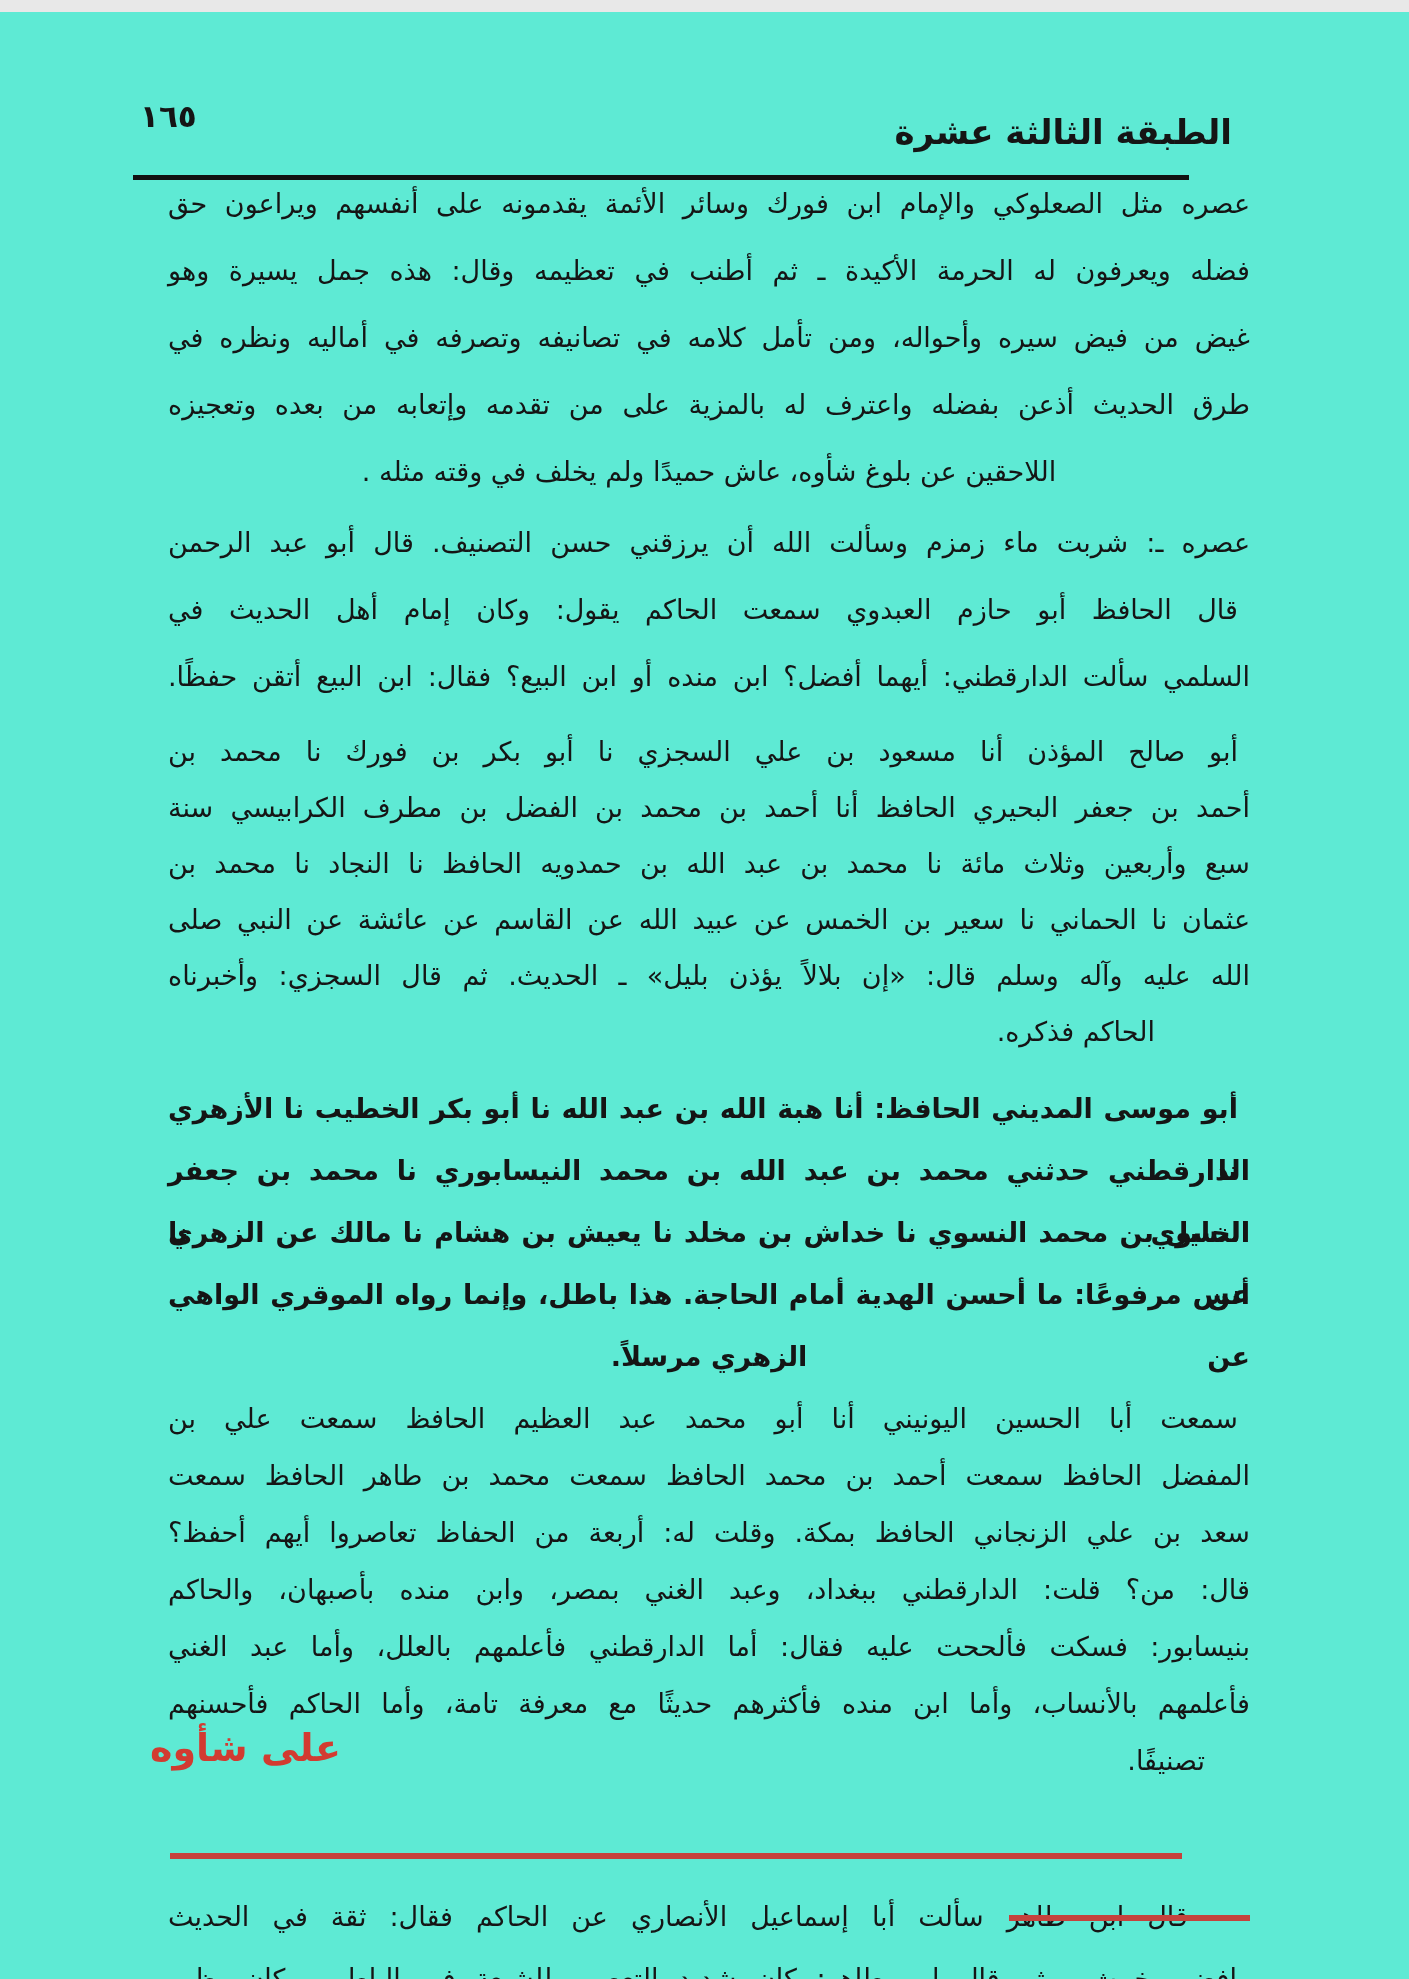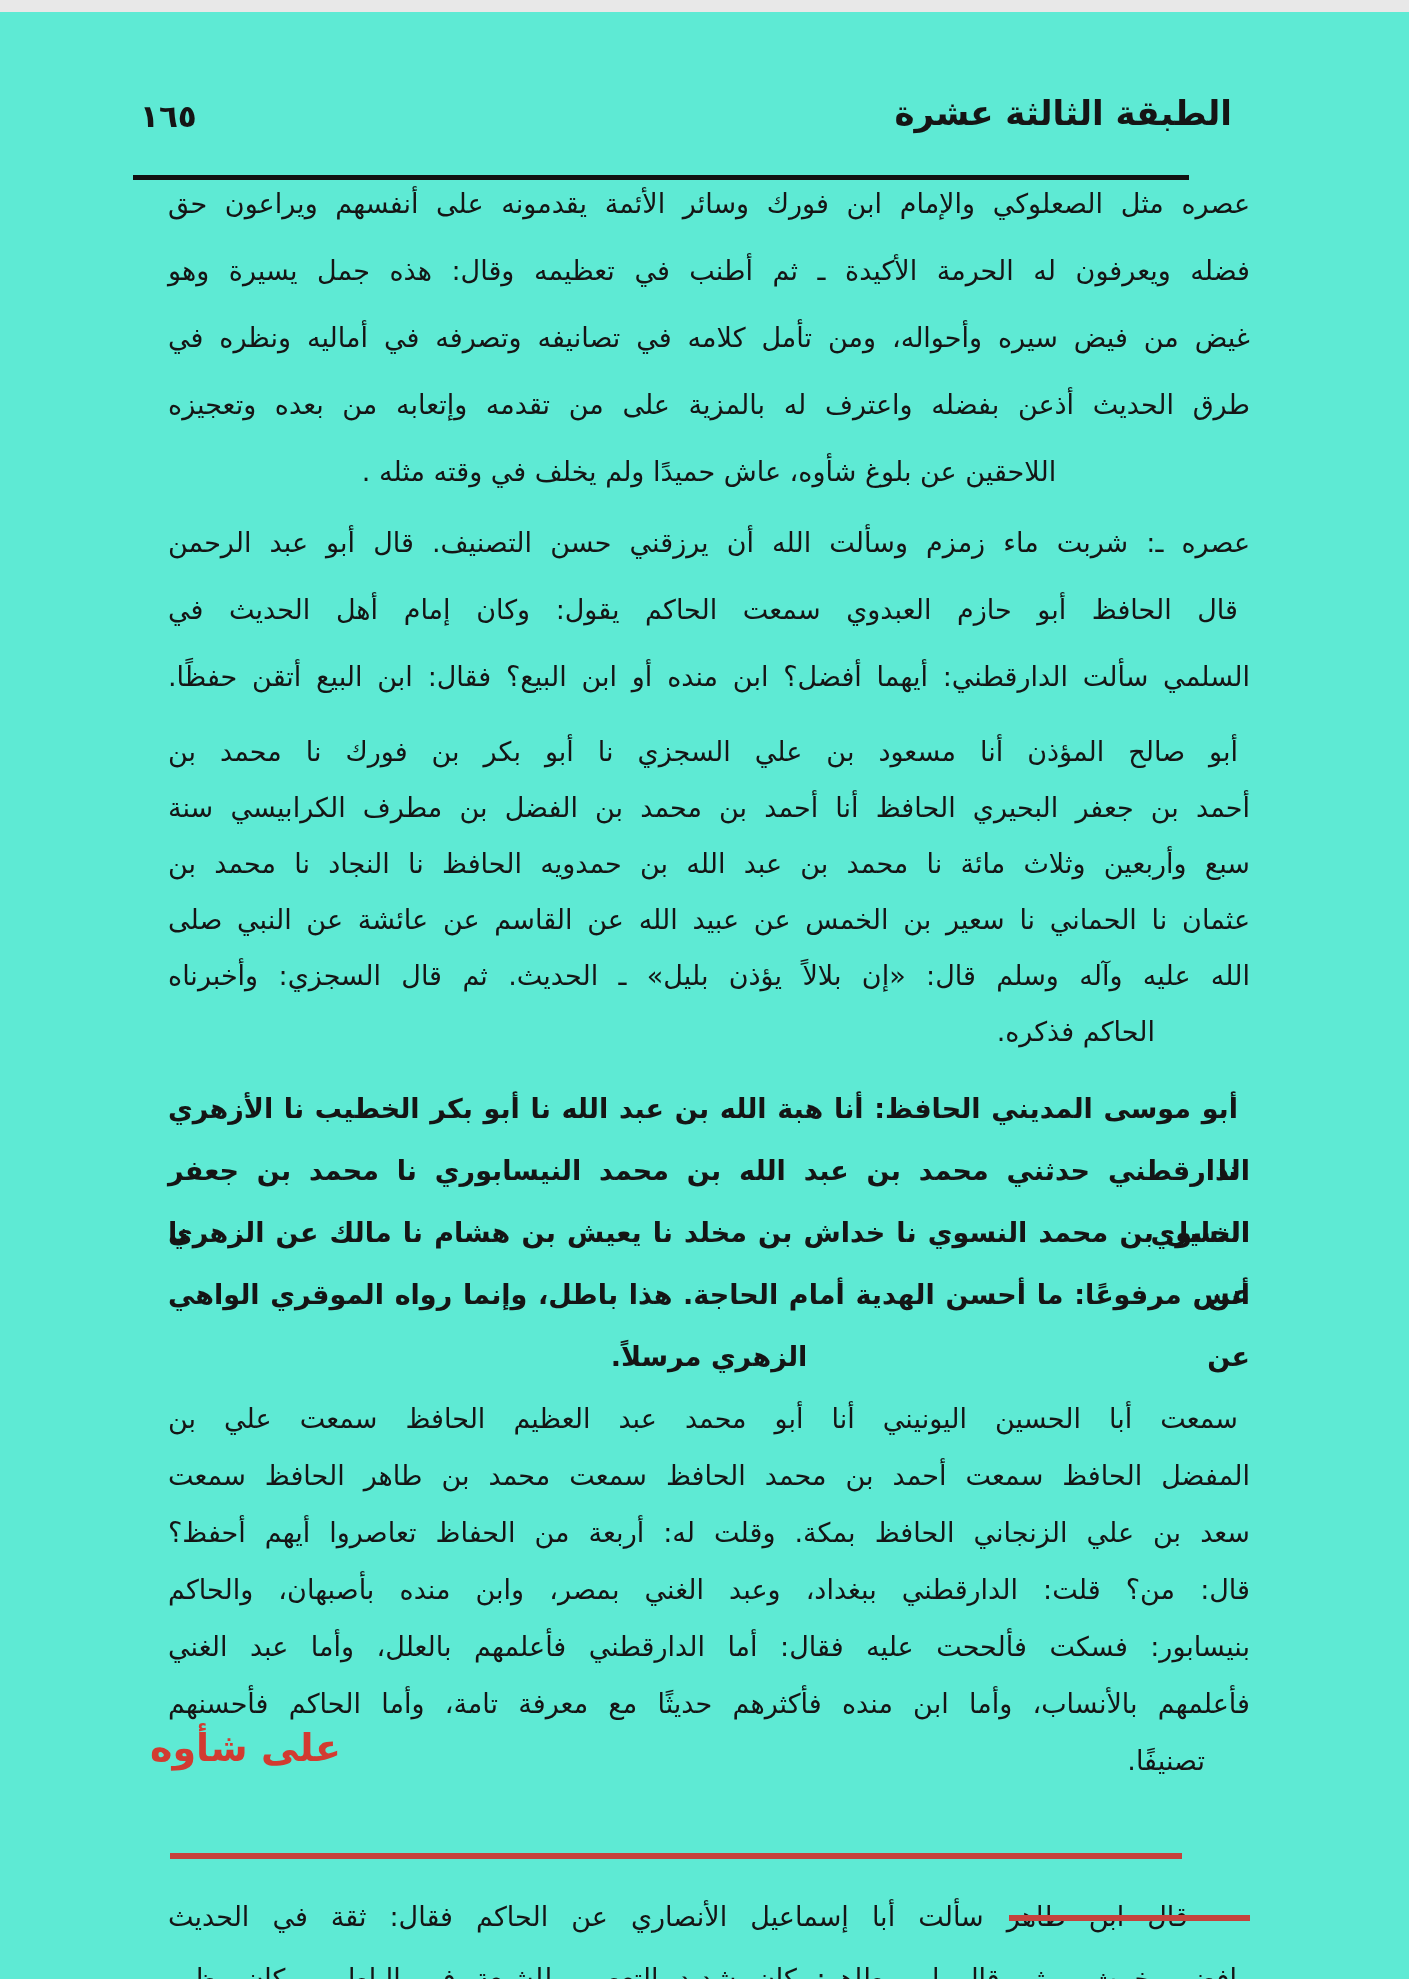--- a/index.html
+++ b/index.html
@@ -11,21 +11,21 @@
     font-family:"DejaVu Sans", sans-serif;
     color:#151515;
     overflow:hidden;
   }
   
   .pgnum {
     position:absolute; left:140px; top:86px;
     font-size:31px; font-weight:bold; direction:rtl;
   }
   .htitle {
-    position:absolute; right:177px; top:81px;
+    position:absolute; right:177px; top:100px;
     font-size:34px; font-weight:bold; direction:rtl;
   }
   .hrule {
     position:absolute; left:133px; top:163px;
     width:1056px; height:5px; background:#121212;
   }
   
   .para {
     position:absolute; right:159px; width:1082px;
     direction:rtl; text-align:justify;

